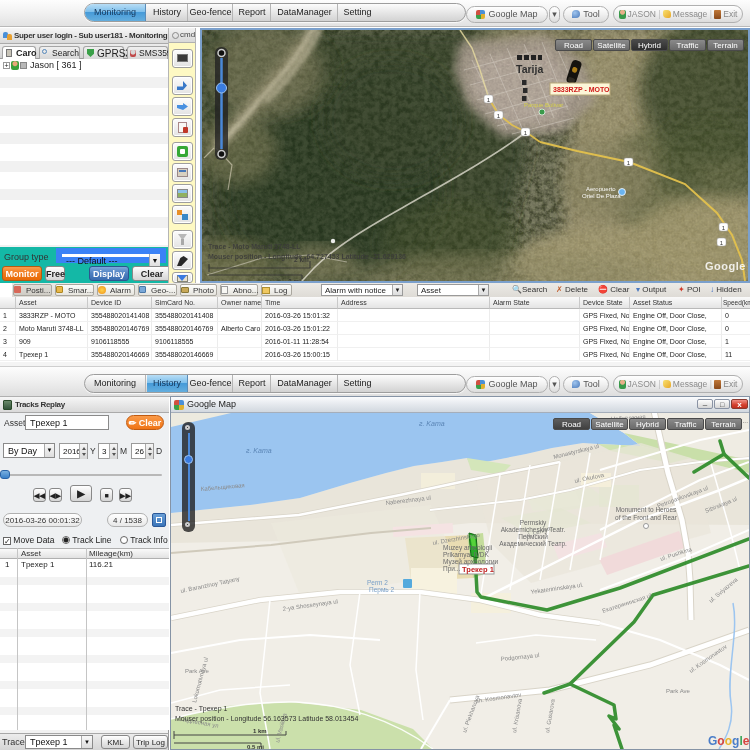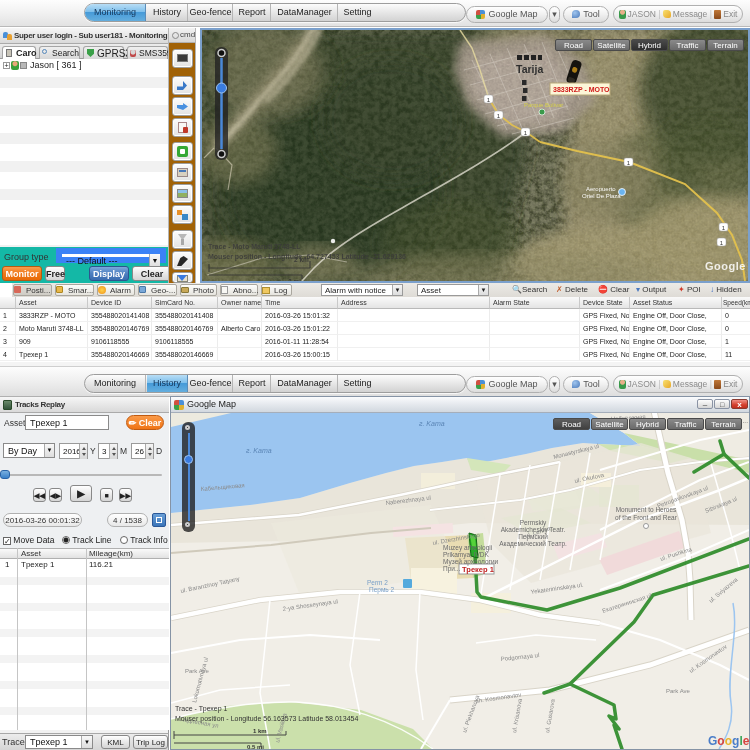--- a/index.html
+++ b/index.html
@@ -17,21 +17,21 @@
 .ptitle{background:linear-gradient(#f6f6f6,#d9d9d9);border-bottom:1px solid #aaa;font-size:8px;font-weight:bold;letter-spacing:-.3px;color:#333;line-height:16px;white-space:nowrap;overflow:hidden;}
 .ltabs{background:linear-gradient(#ececec,#d2d2d2);border-bottom:1px solid #9a9a9a;}
 .ltab{position:absolute;top:2px;height:13px;font-size:9px;color:#222;line-height:13px;border:1px solid #a5a5a5;border-bottom:none;border-radius:3px 3px 0 0;background:linear-gradient(#efefef,#d8d8d8);text-align:left;}
 .ltab.act{background:#fff;height:14px;font-weight:bold;}
 .stripes{background:repeating-linear-gradient(180deg,#ffffff 0 6px,#f1f1f1 6px 17px,#ffffff 17px 28px);}
 .btn{position:absolute;border-radius:3px;font-size:9px;text-align:center;border:1px solid #888;}
 .btn.sil{background:linear-gradient(#ffffff,#e9e9e9 50%,#d5d5d5);color:#222;font-weight:bold;}
 .btn.org{background:linear-gradient(#f99d4e,#f07818 50%,#e86a08);color:#fff;font-weight:bold;border-color:#b55a10;}
 .btn.blu{background:linear-gradient(#7aa8dc,#4e7fc0 50%,#3a6cb0);color:#fff;font-weight:bold;border-color:#2d5590;}
 
-#cmdbar{left:168px;top:28px;width:28px;height:255px;background:#a16207;border-left:1px solid #b5b5b5;border-right:1px solid #b5b5b5;}
+#cmdbar{left:168px;top:28px;width:28px;height:255px;background:#fef9c3;border-left:1px solid #b5b5b5;border-right:1px solid #b5b5b5;}
 .cmdbtn{position:absolute;left:3px;width:21px;height:19px;border:1px solid #9e9e9e;border-radius:3px;background:linear-gradient(#fcfcfc,#e3e3e3);box-shadow:inset 0 0 0 1px #fff;}
 
 #gridtabs{left:12px;top:283px;width:750px;height:20px;background:linear-gradient(#eceae6,#d9d6d0);border-bottom:1px solid #b5b2ac;}
 .gtab{position:absolute;top:1px;height:12px;border:1px solid #aaa79f;border-radius:2px;background:linear-gradient(#fdfdfc,#e6e4de);font-size:8px;color:#333;line-height:11px;}
 .gbtn{position:absolute;top:1px;height:12px;font-size:8px;color:#333;line-height:12px;}
 #tbl{left:0;top:297px;width:750px;height:69px;background:#fff;border-bottom:1px solid #c5c5c5;font-size:7px;color:#222;}
 .th{position:absolute;top:0;height:12px;white-space:nowrap;overflow:hidden;background:linear-gradient(#fafafa,#e4e4e4);border-right:1px solid #c9c9c9;border-bottom:1px solid #b9b9b9;line-height:12px;padding-left:3px;font-size:7px;color:#333;}
 .td{position:absolute;height:13px;line-height:13px;padding-left:3px;border-right:1px solid #ececec;border-bottom:1px solid #f0f0f0;white-space:nowrap;overflow:hidden;}
 
 .toolbar2{top:366px;left:0;width:750px;height:31px;background:linear-gradient(#fdfdfd,#f0f0f0 45%,#dedede);border-bottom:1px solid #b0b0b0;border-top:1px solid #cfcfcf;}

